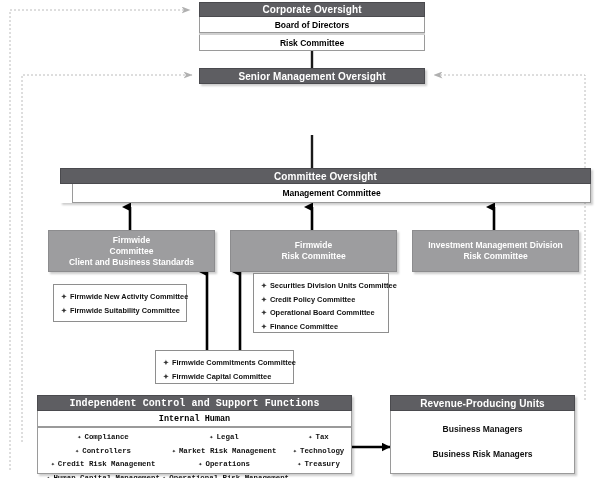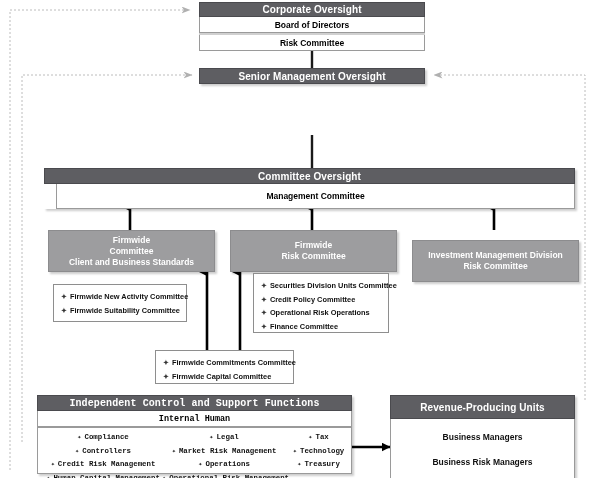--- a/index.html
+++ b/index.html
@@ -112,56 +112,56 @@
   <div class="hdr" style="height:15px;">Corporate Oversight</div>
   <div class="body" style="height:16px;">Board of Directors</div>
   <div class="sep"></div>
   <div class="body" style="height:16px;border-top:none;">Risk Committee</div>
 </div>
 
 <div class="box shadow" style="left:199px;top:68px;width:226px;">
   <div class="hdr" style="height:16px;">Senior Management Oversight</div>
 </div>
 
-<div class="box shadow" style="left:44px;top:168px;width:531px;">
+<div class="box shadow" style="left:60px;top:168px;width:531px;">
   <div class="hdr" style="height:16px;">Committee Oversight</div>
-  <div class="body" style="height:25px;margin-left:12px;">Management Committee</div>
+  <div class="body" style="height:19px;margin-left:12px;">Management Committee</div>
 </div>
 
 <div class="greybox" style="left:48px;top:230px;width:167px;height:42px;">
   <div>
     <div>Firmwide</div>
     <div>Committee</div>
     <div>Client and Business Standards</div>
   </div>
 </div>
 
 <div class="greybox" style="left:230px;top:230px;width:167px;height:42px;">
   <div>
     <div>Firmwide</div>
     <div>Risk Committee</div>
   </div>
 </div>
 
-<div class="greybox" style="left:412px;top:240px;width:167px;height:42px;">
+<div class="greybox" style="left:412px;top:230px;width:167px;height:42px;">
   <div>
     <div>Investment Management Division</div>
     <div>Risk Committee</div>
   </div>
 </div>
 
 <div class="listbox" style="left:53px;top:284px;width:134px;height:38px;">
   <div class="bullet"><span class="d">✦</span><span>Firmwide New Activity Committee</span></div>
   <div class="bullet"><span class="d">✦</span><span>Firmwide Suitability Committee</span></div>
 </div>
 
 <div class="listbox" style="left:253px;top:273px;width:136px;height:60px;">
   <div class="bullet"><span class="d">✦</span><span>Securities Division Units Committee</span></div>
   <div class="bullet"><span class="d">✦</span><span>Credit Policy Committee</span></div>
-  <div class="bullet"><span class="d">✦</span><span>Operational Risk Operations</span></div>
+  <div class="bullet"><span class="d">✦</span><span>Operational Board Committee</span></div>
   <div class="bullet"><span class="d">✦</span><span>Finance Committee</span></div>
 </div>
 
 <div class="listbox" style="left:155px;top:350px;width:139px;height:34px;">
   <div class="bullet"><span class="d">✦</span><span>Firmwide Commitments Committee</span></div>
   <div class="bullet"><span class="d">✦</span><span>Firmwide Capital Committee</span></div>
 </div>
 
 <div class="box shadow" style="left:37px;top:395px;width:315px;font-family:Liberation Mono, monospace;">
   <div class="hdr" style="height:16px;">Independent Control and Support Functions</div>
@@ -183,18 +183,18 @@
       <div class="col" style="width:66px;">
         <div class="bullet"><span class="d">✦</span><span>Tax</span></div>
         <div class="bullet"><span class="d">✦</span><span>Technology</span></div>
         <div class="bullet"><span class="d">✦</span><span>Treasury</span></div>
       </div>
     </div>
   </div>
 </div>
 
 <div class="box shadow" style="left:390px;top:395px;width:185px;">
-  <div class="hdr" style="height:24px;">Revenue-Producing Units</div>
+  <div class="hdr" style="height:16px;">Revenue-Producing Units</div>
   <div class="body" style="height:63px;gap:14px;">
     <div class="row-line">Business Managers</div>
     <div class="row-line">Business Risk Managers</div>
   </div>
 </div>
 
 </body></html>

